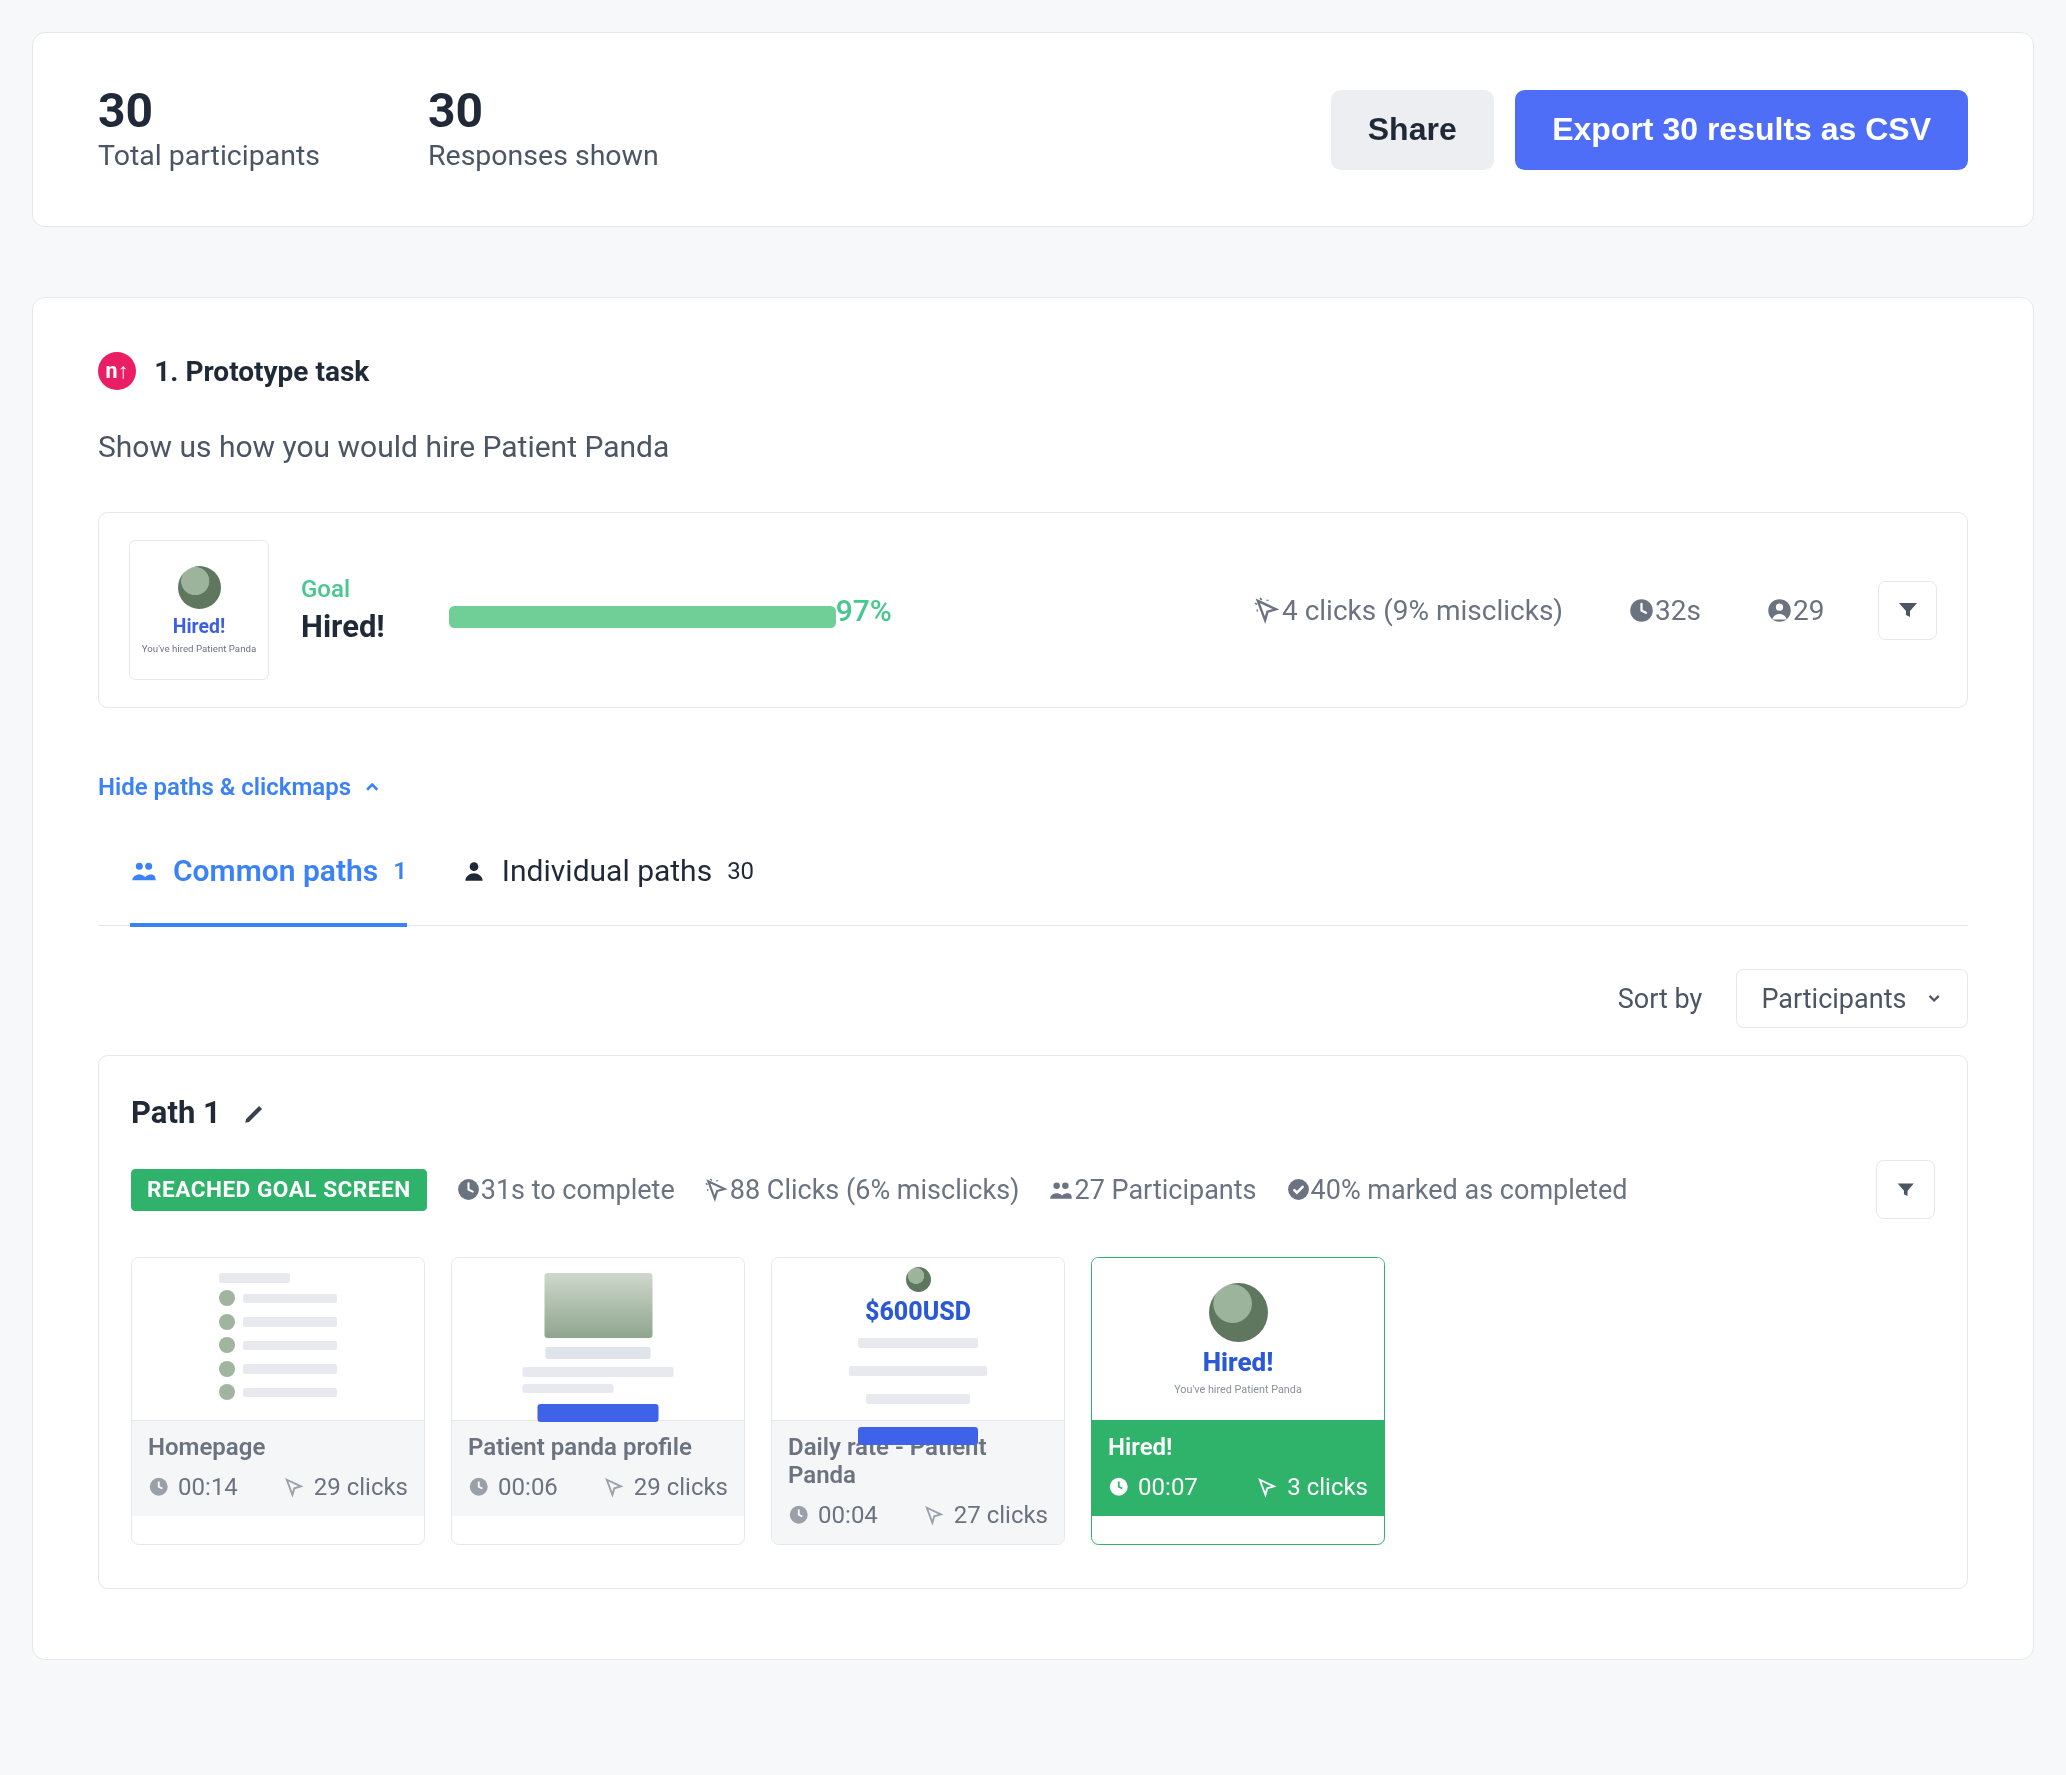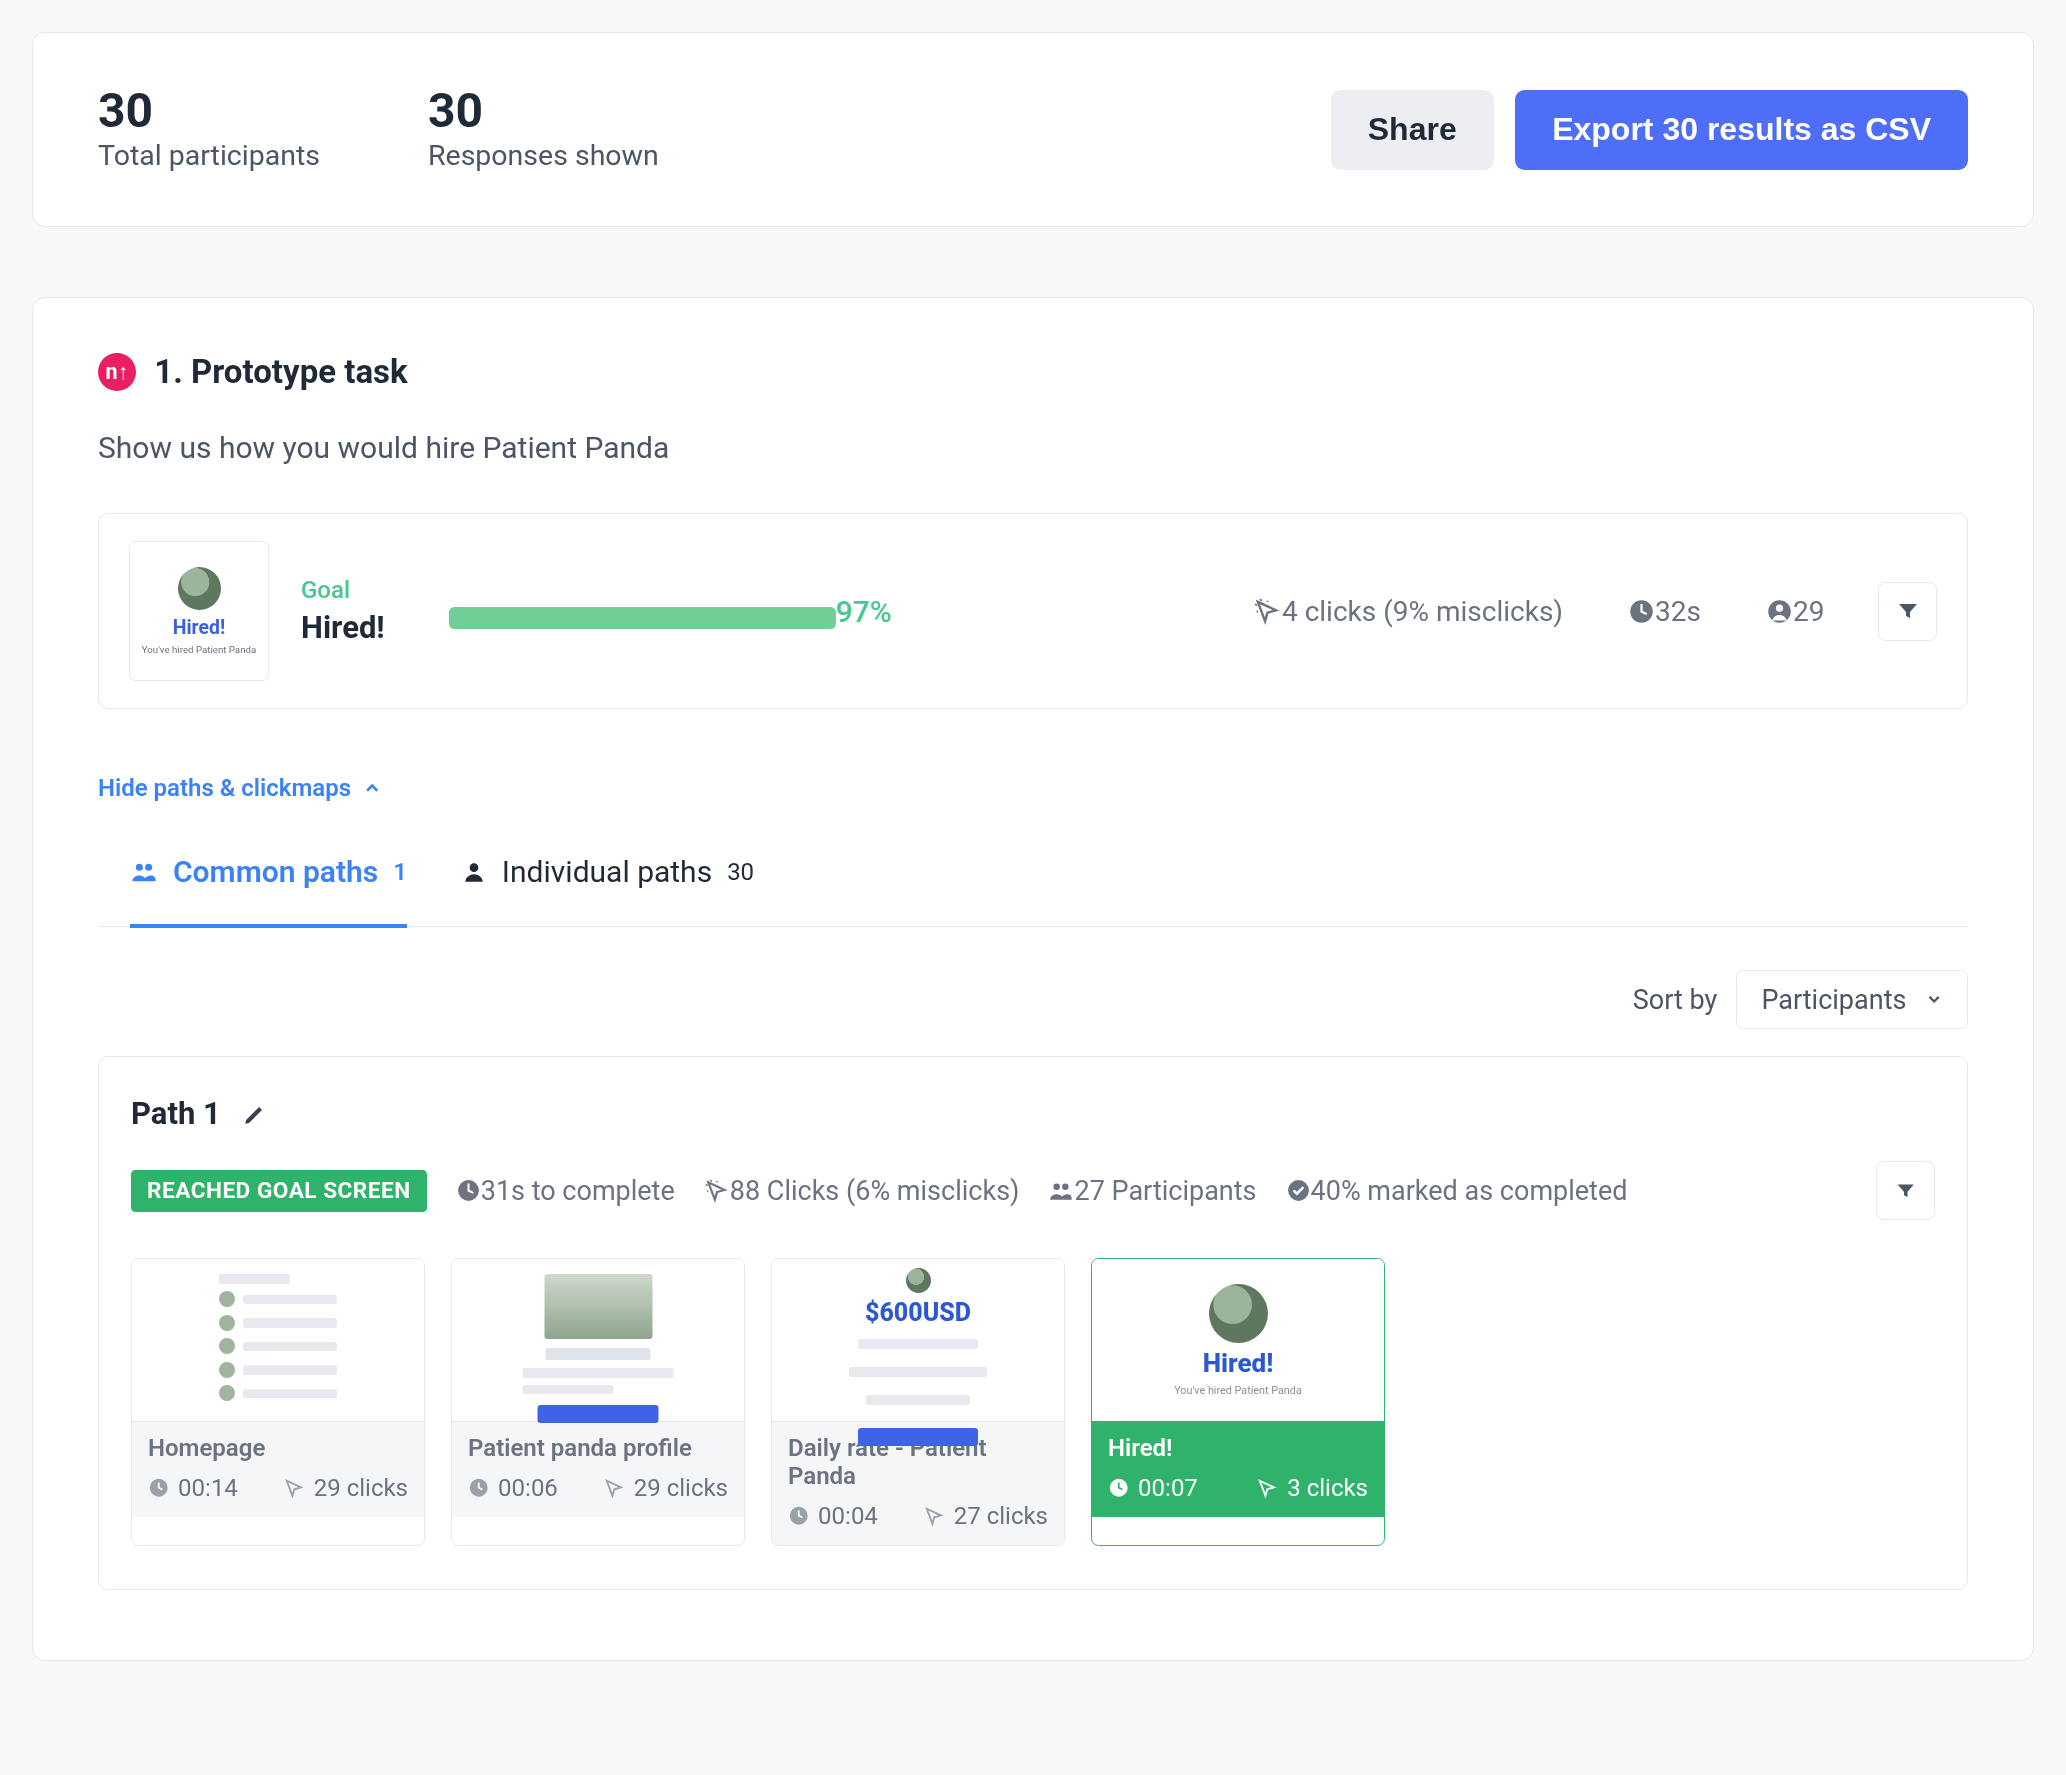--- a/index.html
+++ b/index.html
@@ -33,21 +33,21 @@
   .summary-card .spacer{flex:1;}
   .btn{display:inline-flex;align-items:center;justify-content:center;border-radius:9.7px;
        height:80px;padding:0 37px;font-size:32px;font-weight:600;cursor:pointer;border:none;}
   .btn-grey{background:var(--grey-btn);color:var(--text-primary);margin-right:21.5px;}
   .btn-blue{background:var(--blue-600);color:#fff;}
   
   .task-card{margin-top:70px;padding:54px 65px 70px;}
   .task-header{display:flex;align-items:center;gap:18.3px;}
   .brand-icon{width:38px;height:38px;border-radius:50%;background:var(--pink-icon);
     display:flex;align-items:center;justify-content:center;color:#fff;font-weight:700;font-size:21.5px;}
-  .task-title{font-size:33px;font-weight:700;}
+  .task-title{font-size:28px;font-weight:700;}
   .task-desc{margin-top:39px;font-size:30px;color:var(--text-secondary);}
   
   .goal-box{margin-top:48px;border:0.5px solid var(--border);border-radius:9.7px;
     padding:27px 30px;display:flex;align-items:center;gap:32px;}
   .thumb{width:140px;height:140px;border:0.5px solid var(--border);border-radius:6.5px;
     background:#fff;display:flex;flex-direction:column;align-items:center;justify-content:center;gap:5.4px;
     flex-shrink:0;}
   .thumb .avatar{width:43px;height:43px;border-radius:50%;
     background:radial-gradient(circle at 40% 35%,#9db49c 0 36%,#5f775e 38% 100%);}
   .thumb .hired{font-size:19.4px;font-weight:700;color:#3b5fe0;}
@@ -66,21 +66,21 @@
   .ic{display:inline-block;vertical-align:middle;}
   
   .toggle-link{margin-top:65px;color:var(--blue);font-size:24px;font-weight:600;display:inline-flex;align-items:center;gap:10.8px;cursor:pointer;}
   
   .tabs{margin-top:38px;display:flex;gap:54px;border-bottom:0.5px solid var(--border);padding-left:32px;}
   .tab{display:inline-flex;align-items:center;gap:15px;padding:14px 0 35px;font-size:30px;color:var(--text-primary);cursor:pointer;
     border-bottom:4.3px solid transparent;margin-bottom:-2.2px;}
   .tab.active{color:var(--blue);border-bottom-color:var(--blue);font-weight:600;}
   .tab .count{font-size:24px;color:inherit;}
   
-  .sort-row{display:flex;justify-content:flex-end;align-items:center;gap:19px;margin-top:43px;font-size:27px;color:var(--text-secondary);}
+  .sort-row{display:flex;justify-content:flex-end;align-items:center;gap:34px;margin-top:43px;font-size:27px;color:var(--text-secondary);}
   .select{height:59px;padding:0 24px;border:0.5px solid var(--border);border-radius:7.5px;background:#fff;display:inline-flex;align-items:center;gap:18.3px;cursor:pointer;font-size:27px;}
   
   .path-panel{margin-top:27px;border:0.5px solid var(--border);border-radius:9.7px;padding:38px 32px 43px;}
   .path-head{display:flex;align-items:center;gap:21.5px;}
   .path-head h3{margin:0;font-size:31px;font-weight:700;}
   .pencil{cursor:pointer;}
   .path-meta{margin-top:29px;display:flex;align-items:center;gap:29px;flex-wrap:wrap;font-size:27px;color:var(--text-muted);position:relative;}
   .badge{background:var(--green-badge);color:#fff;font-weight:700;border-radius:4.3px;padding:7.5px 16px;font-size:22.6px;letter-spacing:0.5px;}
   .path-meta .filter-btn{margin-left:auto;}
   

